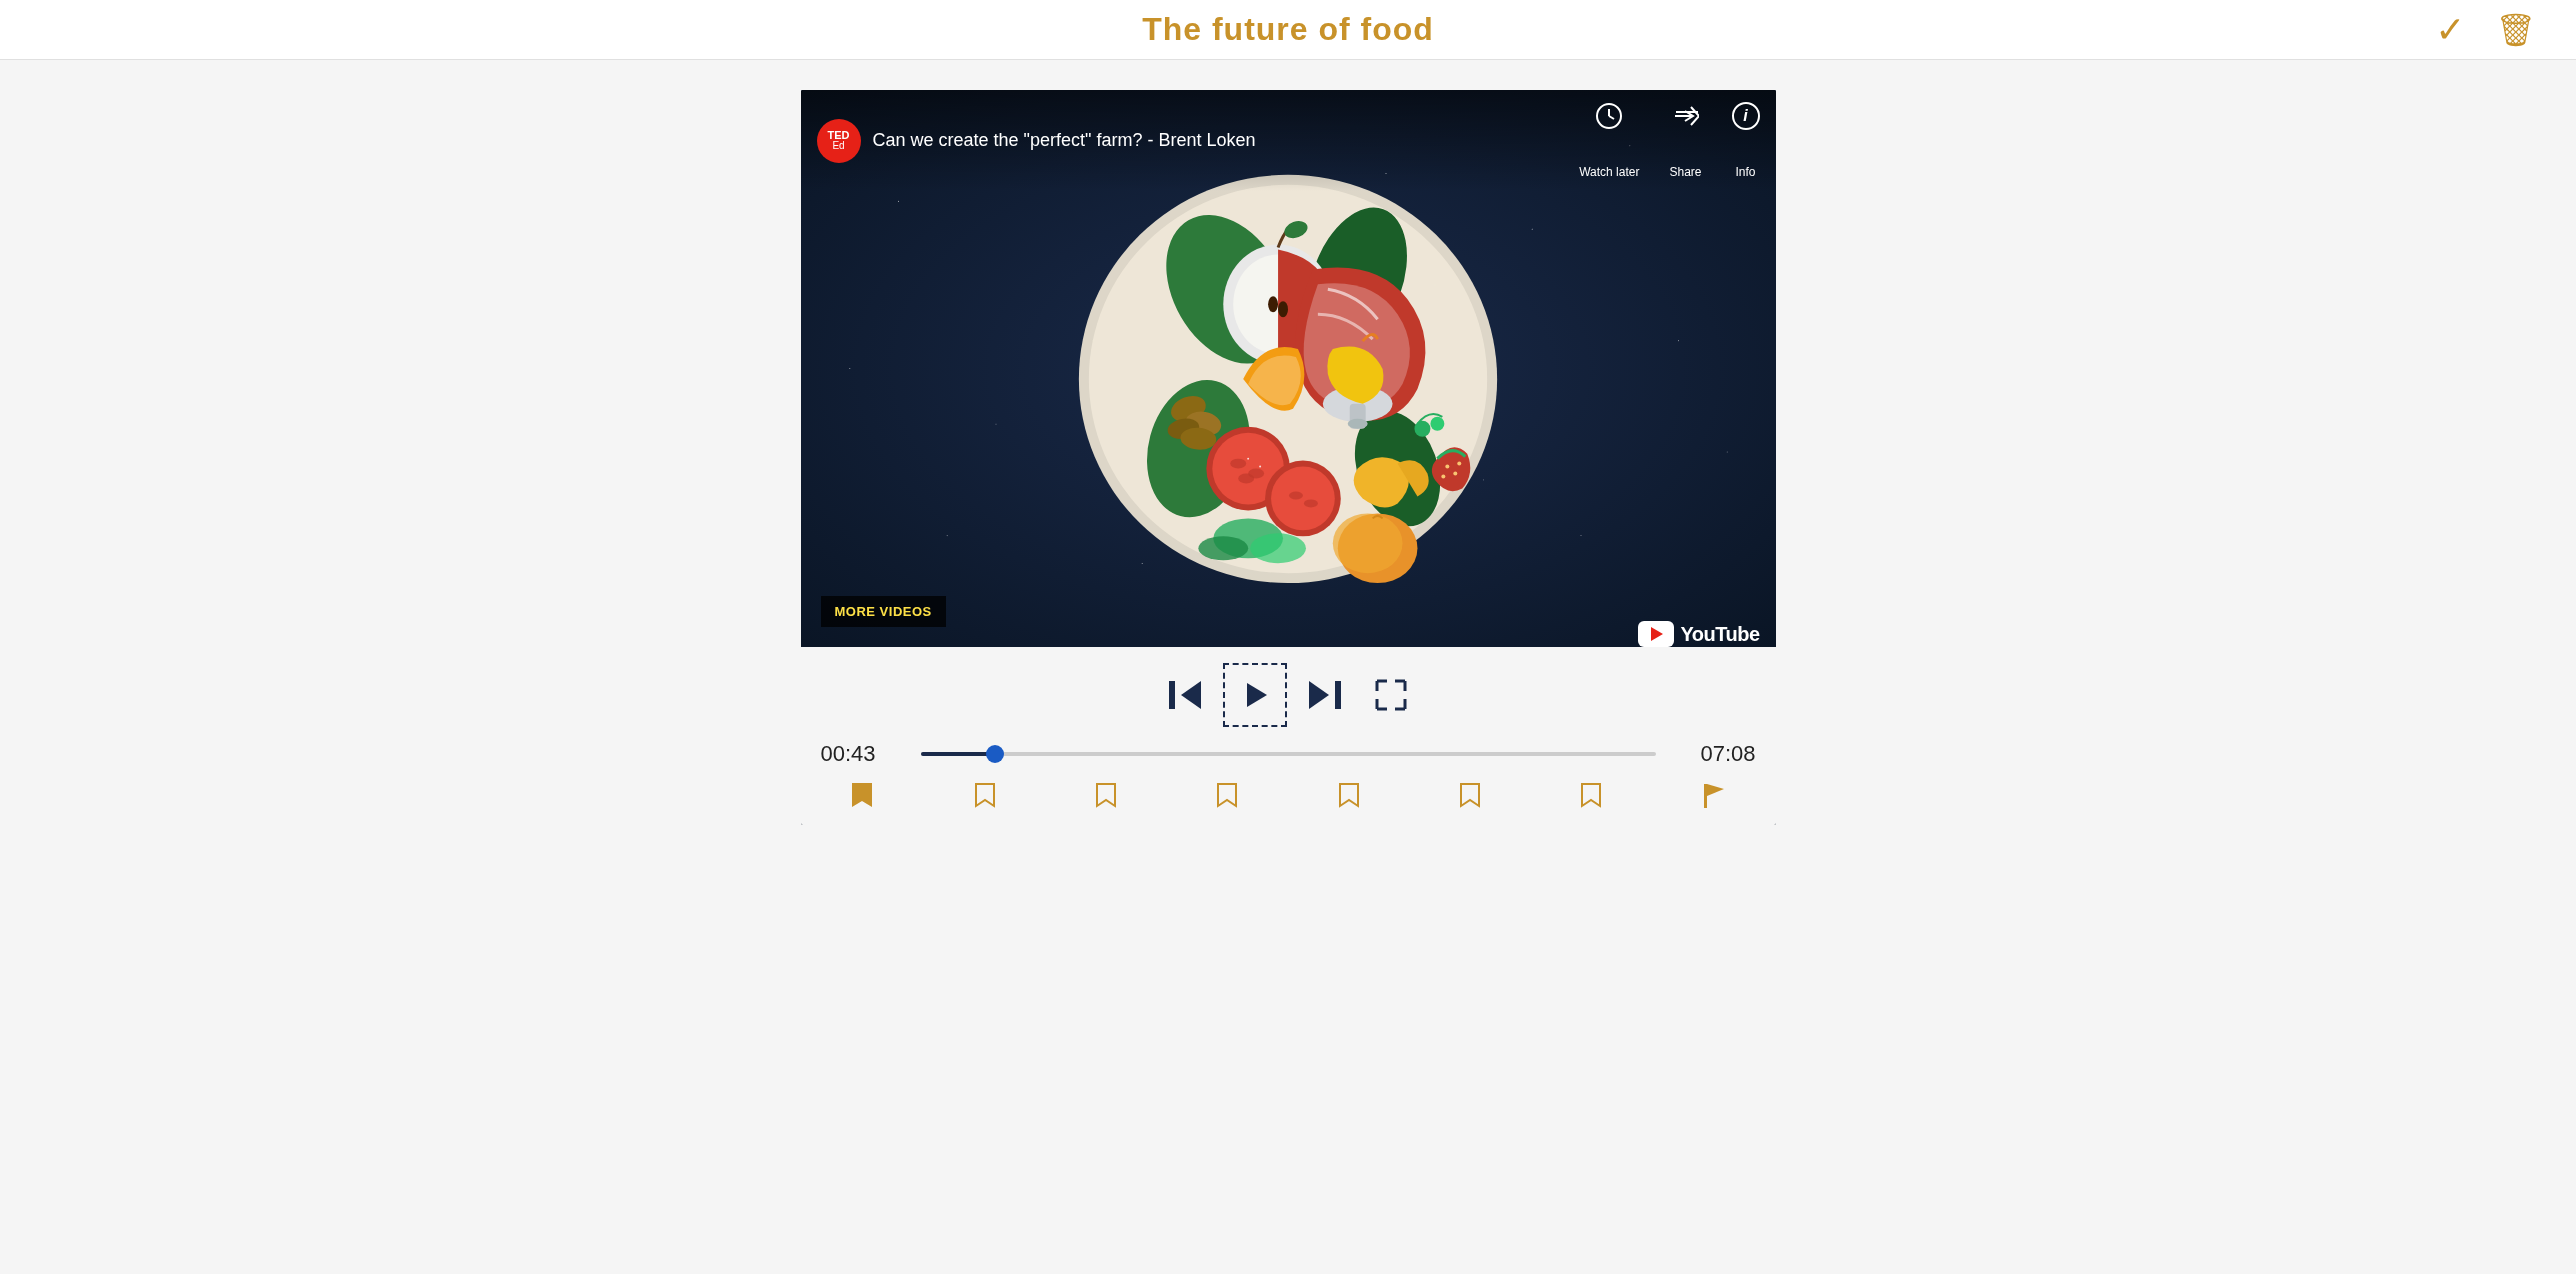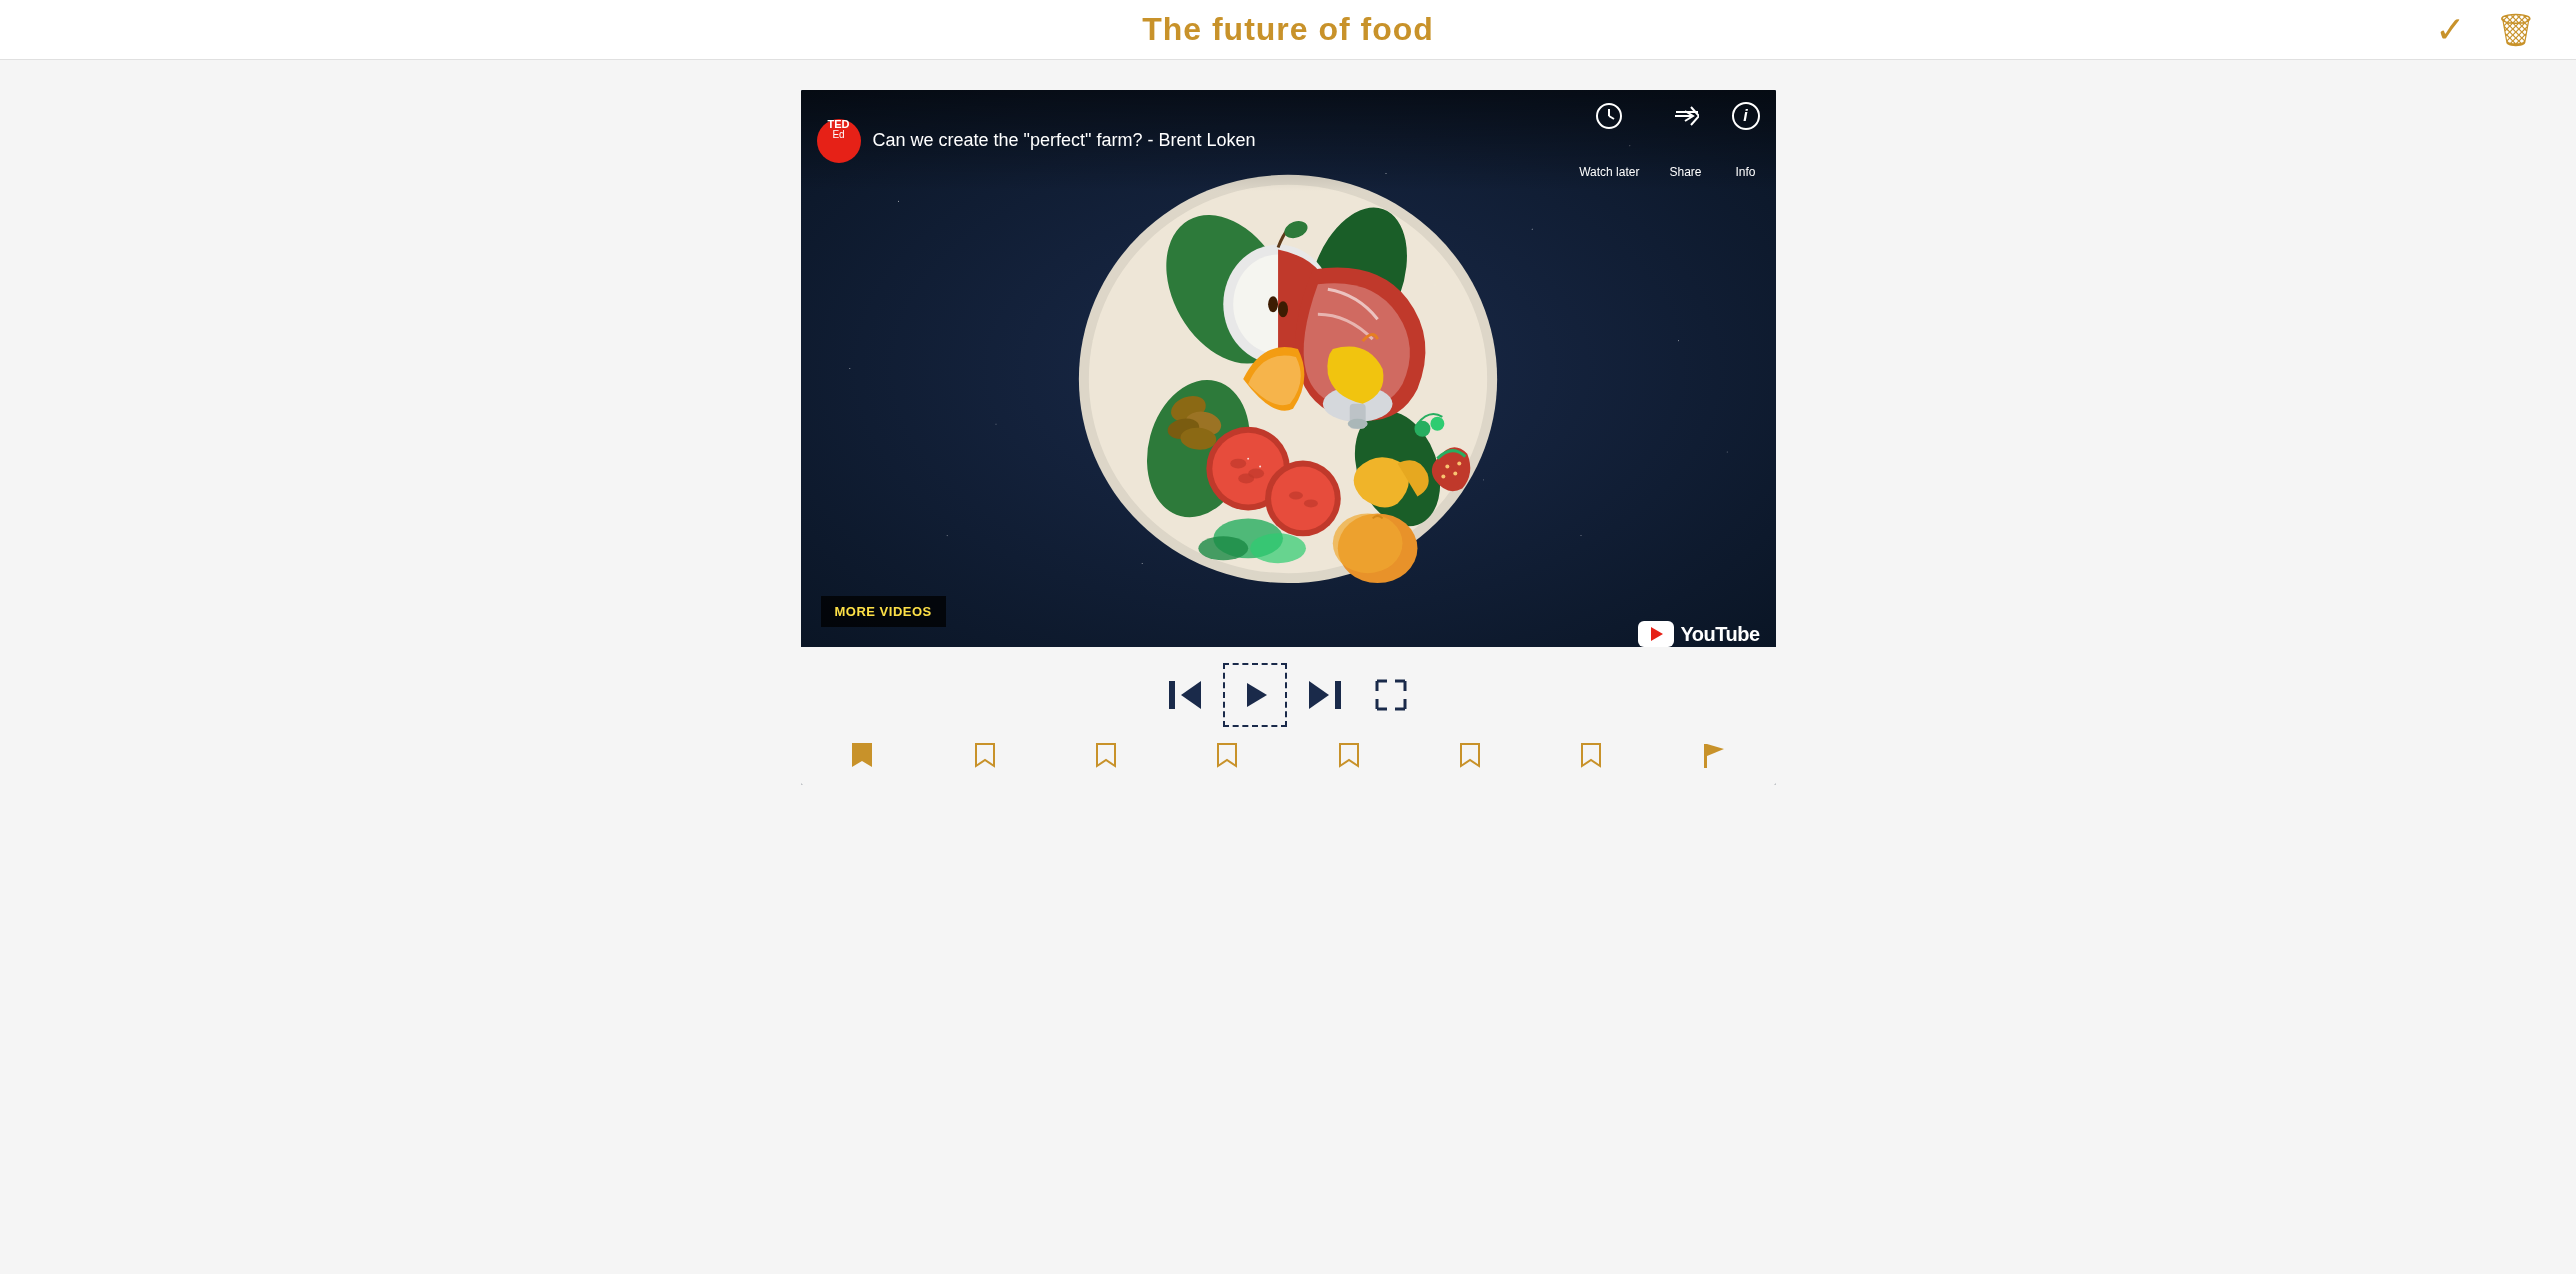--- a/index.html
+++ b/index.html
@@ -129,21 +129,21 @@
       background: linear-gradient(to bottom, rgba(0,0,0,0.5) 0%, transparent 100%);
       z-index: 10;
     }
     .ted-logo {
       width: 44px;
       height: 44px;
       background: #e62117;
       border-radius: 50%;
       display: flex;
       align-items: center;
-      justify-content: flex-start;
+      justify-content: center;
       flex-direction: column;
       margin-right: 12px;
       flex-shrink: 0;
     }
     .ted-logo-text {
       color: white;
       font-size: 11px;
       font-weight: bold;
       line-height: 1;
     }
@@ -526,20 +526,30 @@
         <button class="ctrl-btn">
           <svg width="36" height="36" viewBox="0 0 36 36">
             <path d="M4,4 L14,4 M4,4 L4,14" stroke="#1a2a4a" stroke-width="3" fill="none"></path>
             <path d="M32,4 L22,4 M32,4 L32,14" stroke="#1a2a4a" stroke-width="3" fill="none"></path>
             <path d="M4,32 L14,32 M4,32 L4,22" stroke="#1a2a4a" stroke-width="3" fill="none"></path>
             <path d="M32,32 L22,32 M32,32 L32,22" stroke="#1a2a4a" stroke-width="3" fill="none"></path>
           </svg>
         </button>
       </div>
 
+      <div class="progress-row">
+        <span class="time-display">00:43</span>
+        <div class="progress-bar-container">
+          <div class="progress-track">
+            <div class="progress-fill" style="width: 10.2%;"></div>
+          </div>
+          <div class="progress-thumb" style="left: 10.2%;"></div>
+        </div>
+        <span class="time-display time-display-end">07:08</span>
+      </div>
 
       <div class="bookmarks-row">
 
         <span class="bookmark-icon filled">
           <svg width="24" height="28" viewBox="0 0 24 28" fill="#c8922a">
               <path d="M2,2 L22,2 L22,26 L12,20 L2,26 Z"></path>
             </svg>
         </span>
 
         <span class="bookmark-icon">

